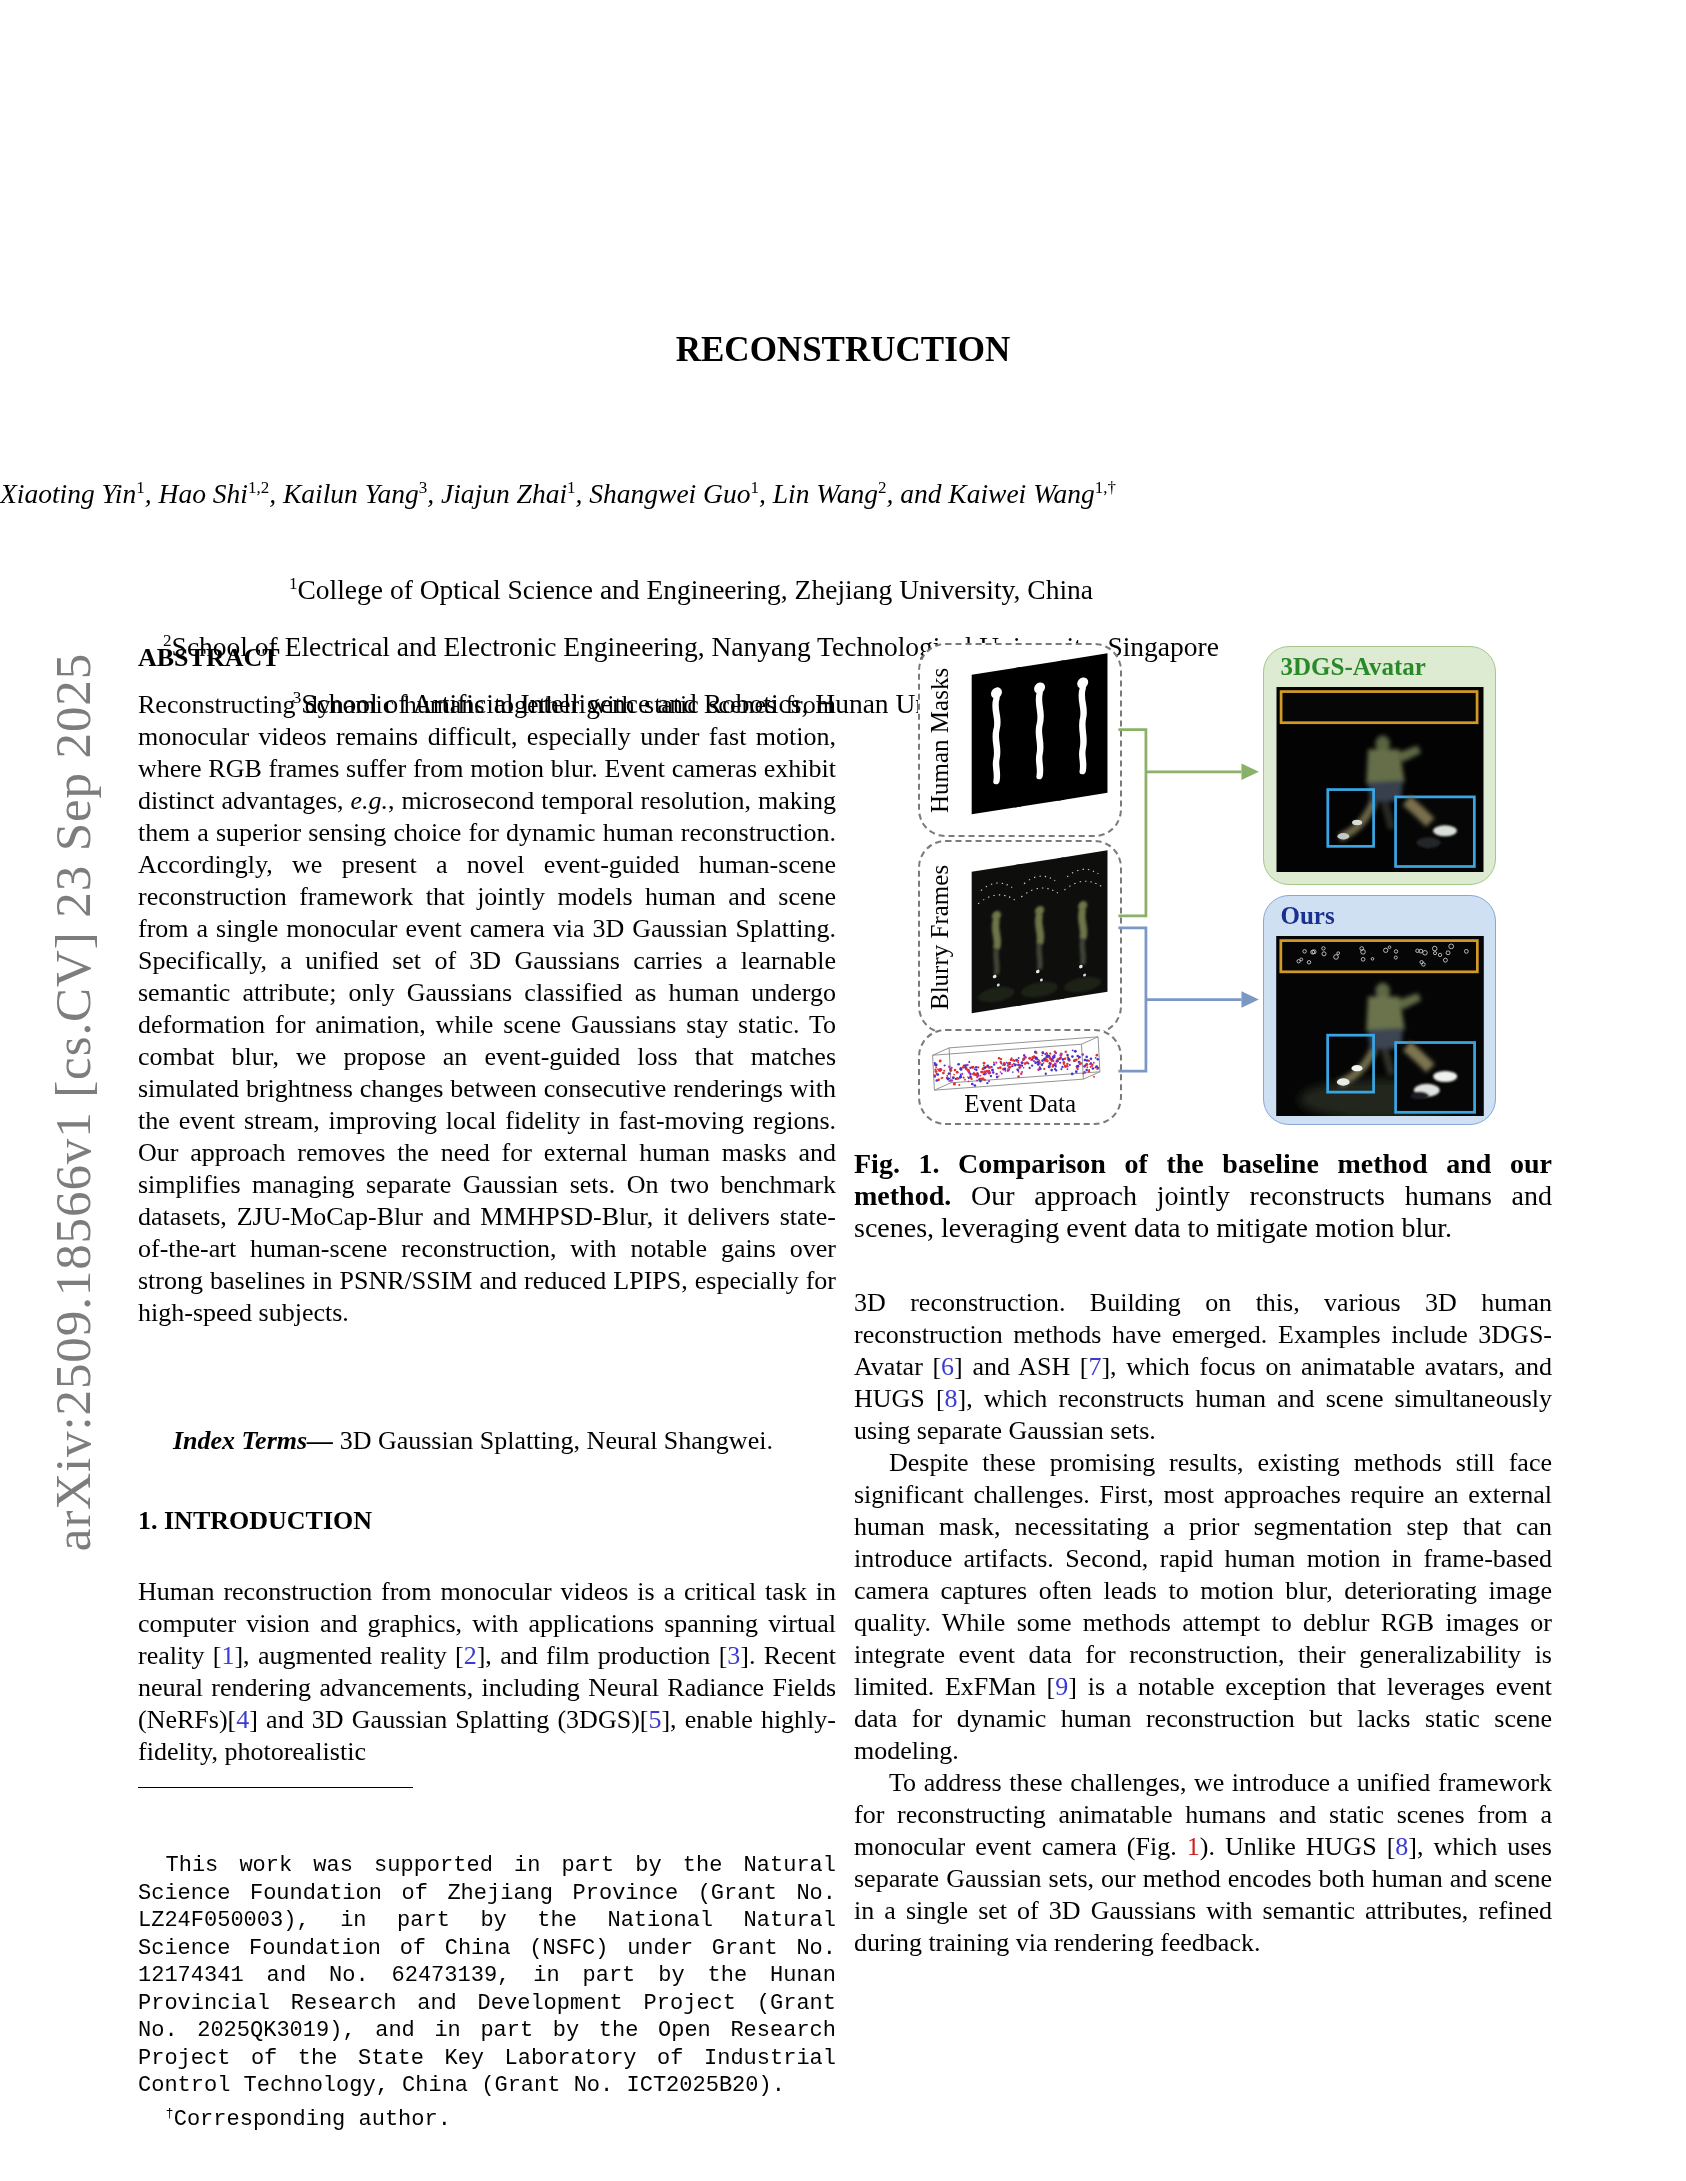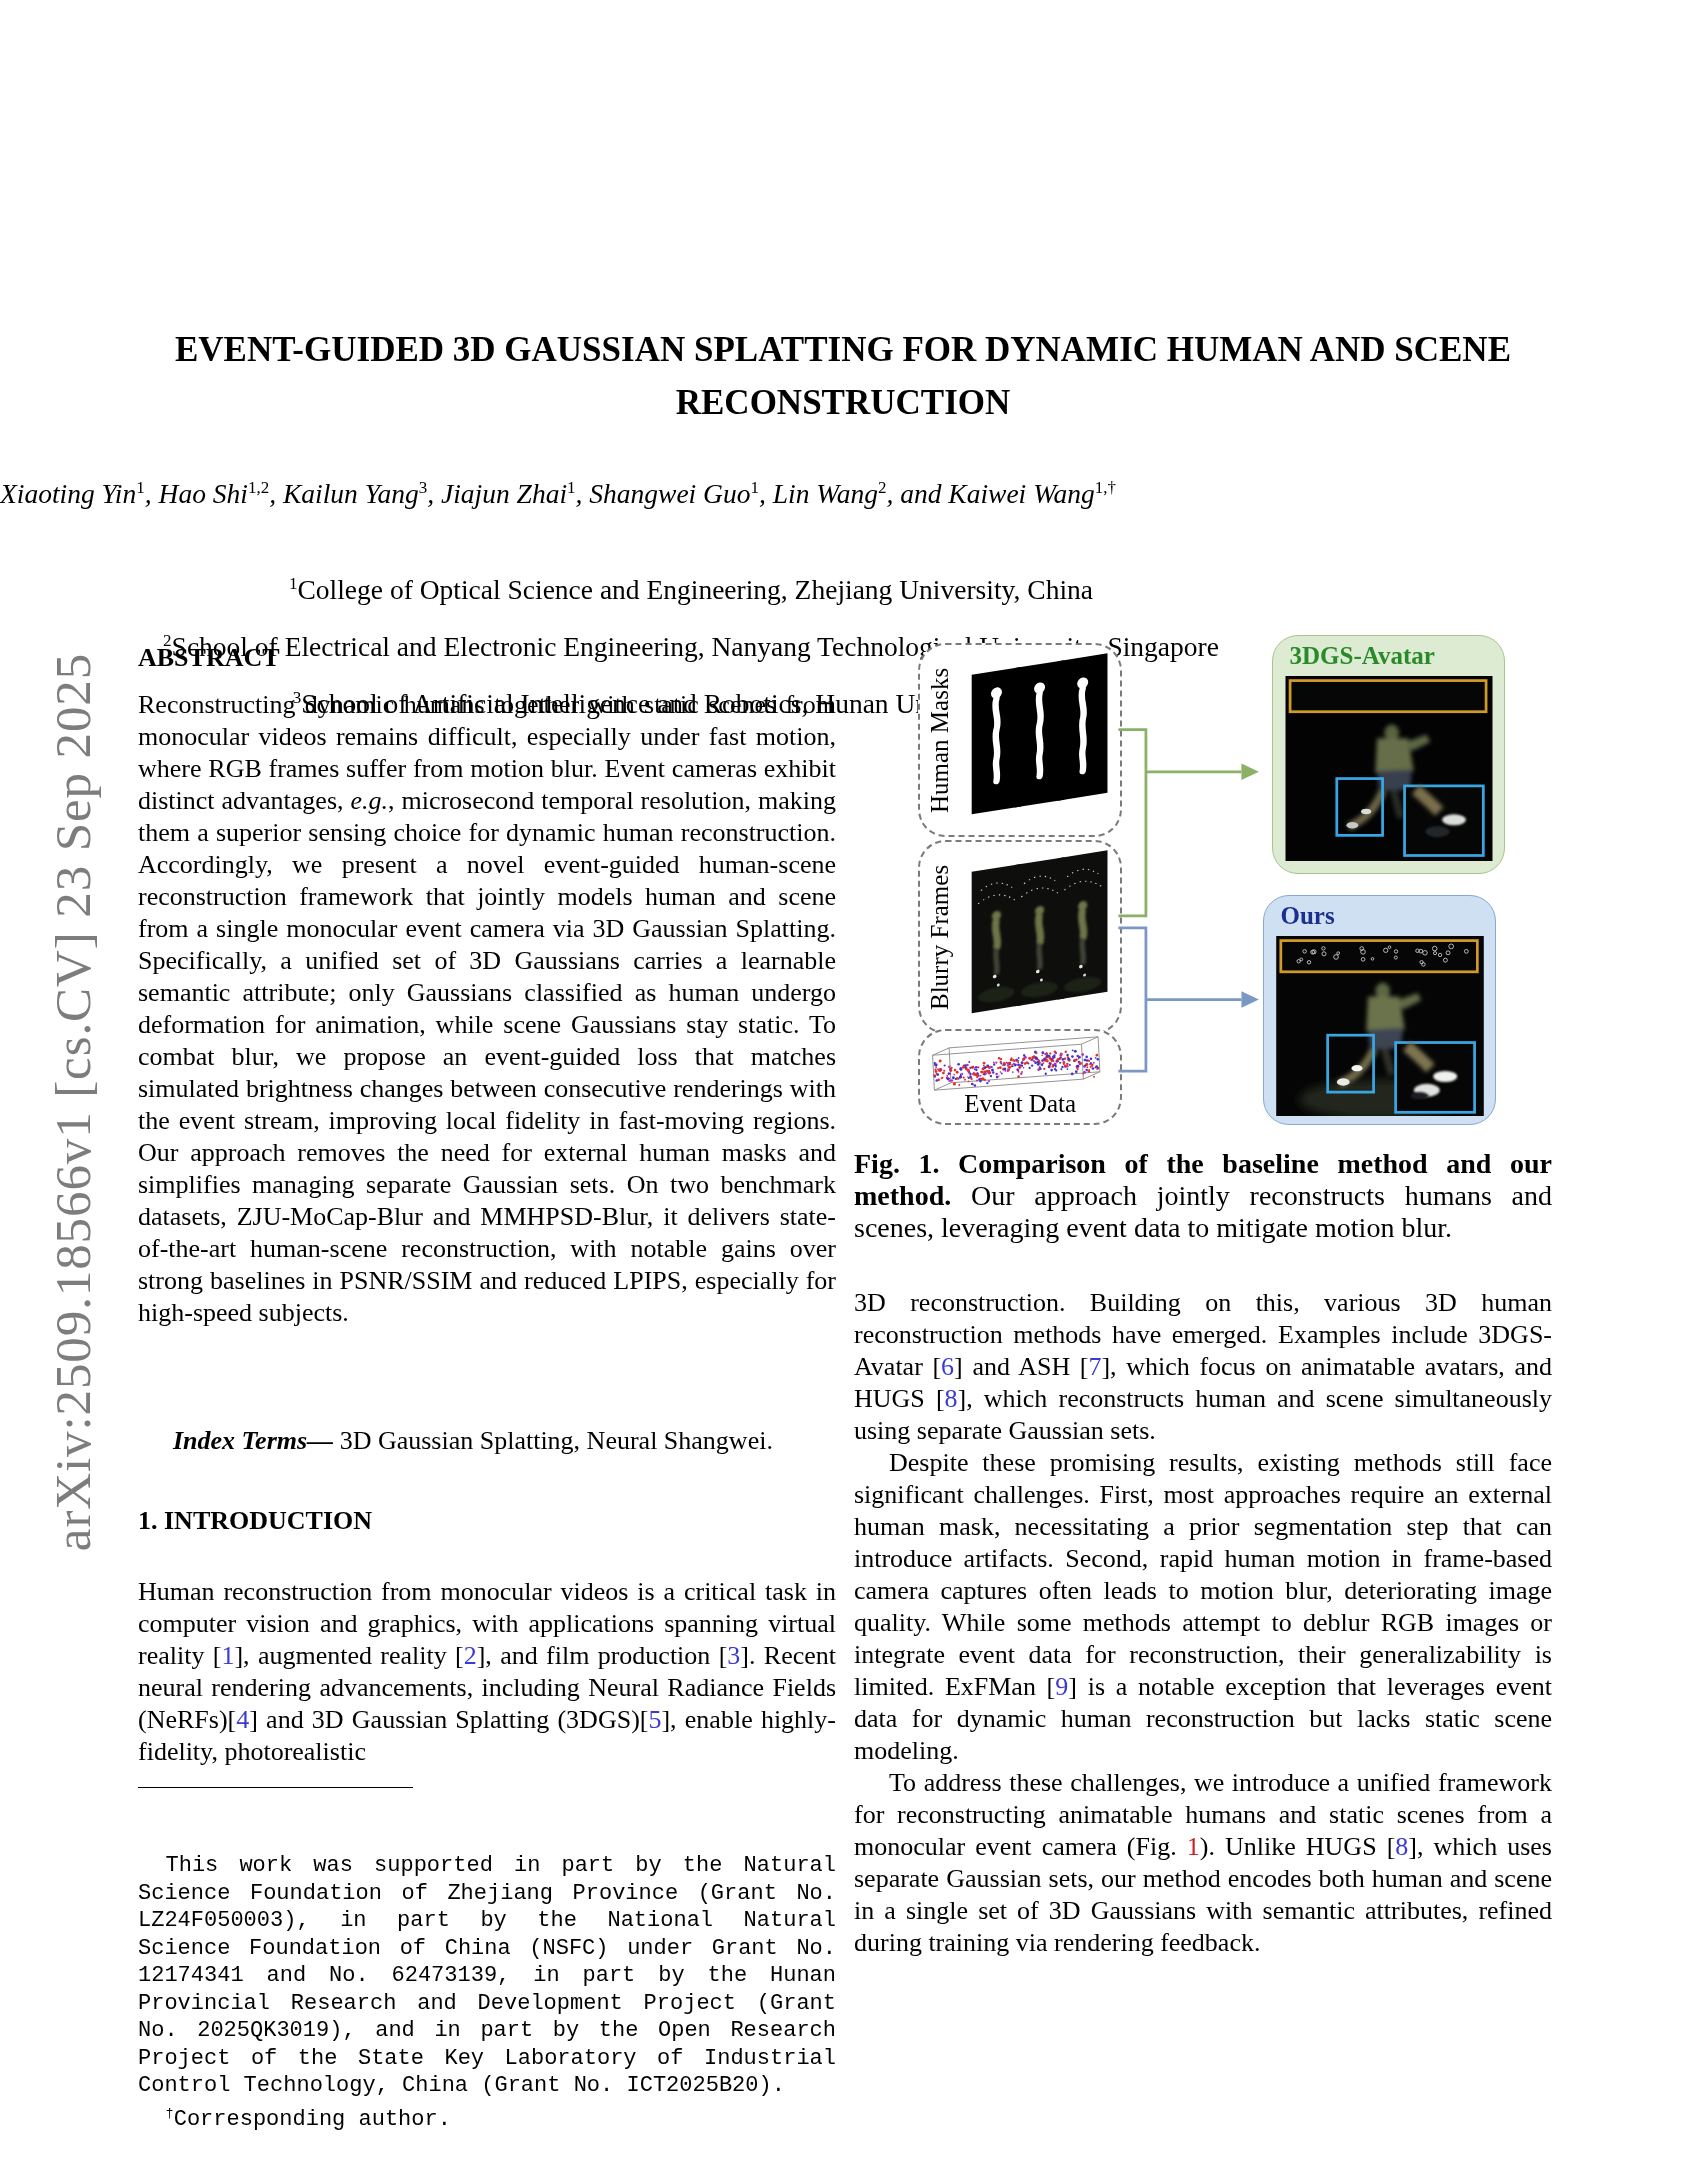--- a/index.html
+++ b/index.html
@@ -42,22 +42,22 @@
     position:absolute;border:2.8px dashed var(--box-dash);border-radius:27.5px;background:#fff;
   }
   .vlabel{
     position:absolute;left:5.5px;top:0;height:100%;
     writing-mode:vertical-rl;transform:rotate(180deg);
     display:flex;align-items:center;justify-content:center;
     font-size:25px;color:#000;
   }
   .hlabel{position:absolute;left:0;bottom:5.5px;width:100%;text-align:center;font-size:25px;}
   .panel{position:absolute;border-radius:26px;}
-  #panel-3dgs{left:354px;top:1px;width:231px;height:237px;
-    background:var(--green-panel-bg);border:1.8px solid var(--green-panel-border);margin-left:9px;}
+  #panel-3dgs{left:354px;top:12px;width:231px;height:237px;
+    background:var(--green-panel-bg);border:1.8px solid var(--green-panel-border);}
   #panel-ours{left:354px;top:261px;width:231px;height:228px;
     background:var(--blue-panel-bg);border:1.8px solid var(--blue-panel-border);}
   .panel-title{font-weight:bold;font-size:25px;margin:5.5px 0 0 16.5px;}
   #panel-3dgs .panel-title{color:var(--green-title);}
   #panel-ours .panel-title{color:var(--blue-title);}
   .panel-img{position:absolute;left:12px;top:40px;}
   .orange-rect{stroke:var(--orange-box);stroke-width:3;fill:#060606;}
   .cyan-rect{stroke:var(--cyan-box);stroke-width:3;fill:none;}
   .cyan-rect-filled{stroke:var(--cyan-box);stroke-width:3;fill:#060606;}
   .arr-line{stroke-width:3;fill:none;}
@@ -71,21 +71,20 @@
   .caption{width:698px;font-size:28px;line-height:32px;text-align:justify;}
 </style>
 </head>
 <body>
 
 <div id="watermark">
   <div class="wm-text">arXiv:2509.18566v1  [cs.CV]  23 Sep 2025</div>
 </div>
 
 <div class="abs title" style="top:323px;left:0;">
-  <div>EVENT-GUIDED 3D GAUSSIAN SPLATTING FOR DYNAMIC HUMAN AND SCENE</div>
   <div>RECONSTRUCTION</div>
 </div>
 <div class="abs authors" style="top:478px;left:0;"><span class="sg-i">Xiaoting Yin</span><span class="sg-sup">1</span><span class="sg-i">, </span><span class="sg-i">Hao Shi</span><span class="sg-sup">1,2</span><span class="sg-i">, </span><span class="sg-i">Kailun Yang</span><span class="sg-sup">3</span><span class="sg-i">, </span><span class="sg-i">Jiajun Zhai</span><span class="sg-sup">1</span><span class="sg-i">, </span><span class="sg-i">Shangwei Guo</span><span class="sg-sup">1</span><span class="sg-i">, </span><span class="sg-i">Lin Wang</span><span class="sg-sup">2</span><span class="sg-i">, and </span><span class="sg-i">Kaiwei Wang</span><span class="sg-sup">1,†</span></div>
 <div class="abs affil" style="top:558px;left:0;">
   <div><span class="sg-sup">1</span><span class="sg-n">College of Optical Science and Engineering, Zhejiang University, China</span></div>
   <div><span class="sg-sup">2</span><span class="sg-n">School of Electrical and Electronic Engineering, Nanyang Technological University, Singapore</span></div>
   <div><span class="sg-sup">3</span><span class="sg-n">School of Artificial Intelligence and Robotics, Hunan University, China</span></div>
 </div>
 
 <div class="abs colhead" style="top:643px;left:138px;">ABSTRACT</div>

